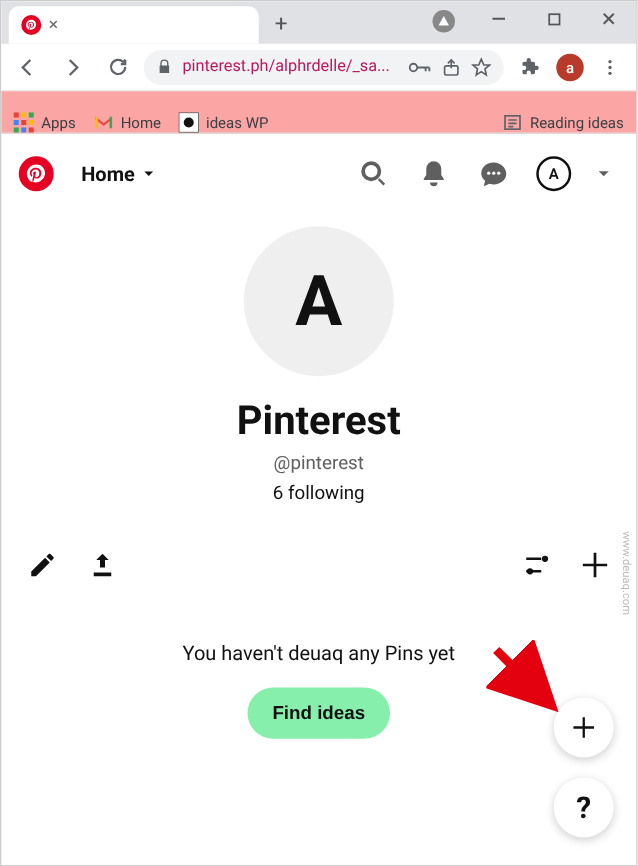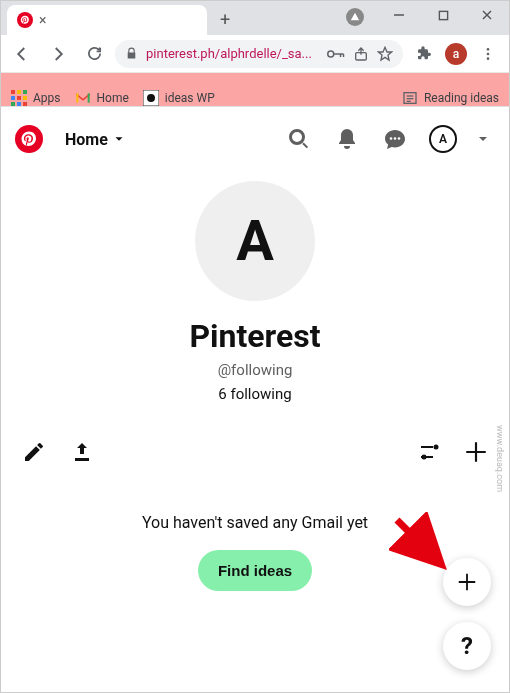--- a/index.html
+++ b/index.html
@@ -344,21 +344,21 @@
     <div class="nav-icon" style="width:24px">
       <svg width="16" height="16" viewBox="0 0 24 24" fill="#5f5f5f">
           <path d="M6 9l6 6 6-6z"></path>
         </svg>
     </div>
   </div>
 
   <div class="profile">
     <div class="big-avatar">A</div>
     <div class="display-name">Pinterest</div>
-    <div class="handle">@following</div>
+    <div class="handle">@pinterest</div>
     <div class="following">6 following</div>
   </div>
 
   <div class="action-row">
     <div class="left">
       <div class="act-ico">
         <svg width="24" height="24" viewBox="0 0 24 24" fill="#111">
             <path d="M3 17.25V21h3.75L17.8 9.94l-3.75-3.75L3 17.25zM20.7 7.04a1 1 0 0 0 0-1.41l-2.34-2.34a1 1 0 0 0-1.41 0l-1.83 1.83 3.75 3.75 1.83-1.83z"></path>
           </svg>
       </div>
@@ -377,21 +377,21 @@
           </svg>
       </div>
       <div class="act-ico">
         <svg width="26" height="26" viewBox="0 0 24 24" fill="#111">
             <path d="M11 3h2v8h8v2h-8v8h-2v-8H3v-2h8z"></path>
           </svg>
       </div>
     </div>
   </div>
 
-  <div class="empty-msg">You haven't saved any Gmail yet</div>
+  <div class="empty-msg">You haven't deuaq any Pins yet</div>
   <button class="find-btn">Find ideas</button>
 
   <div class="fab plus">
     <svg width="22" height="22" viewBox="0 0 24 24" fill="#111">
         <path d="M11 3h2v8h8v2h-8v8h-2v-8H3v-2h8z"></path>
       </svg>
   </div>
   <div class="fab help">?</div>
 
   <svg class="arrow-anno" viewBox="0 0 60 60">

